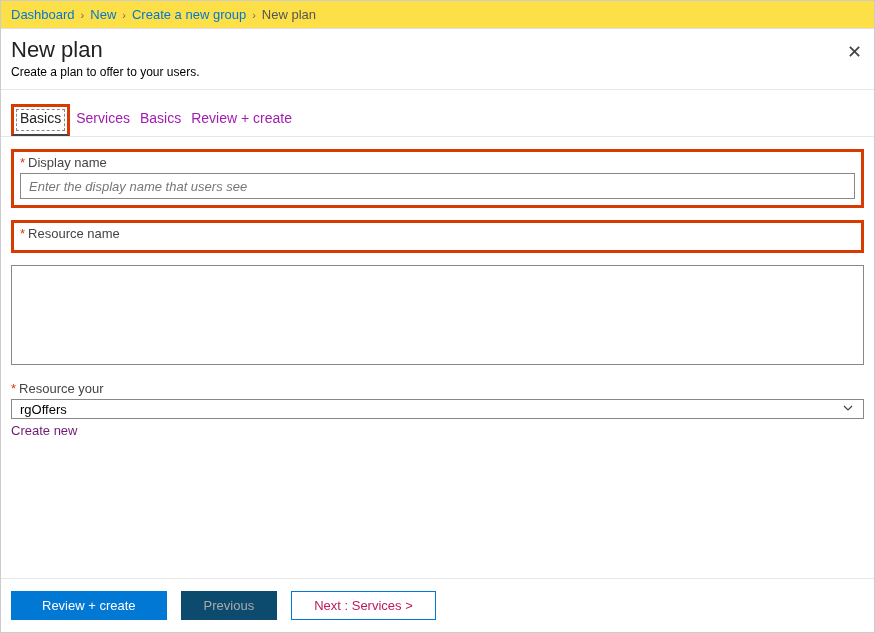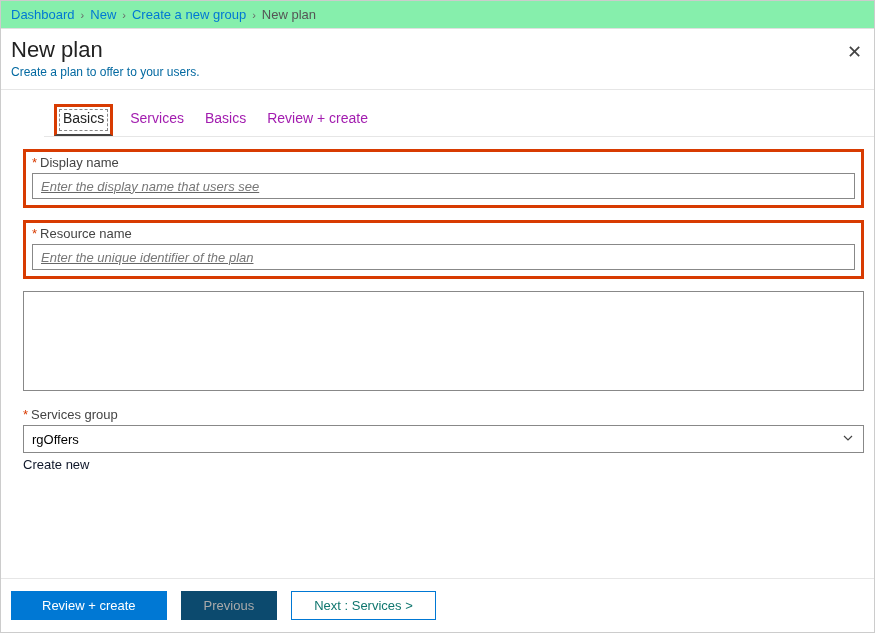--- a/index.html
+++ b/index.html
@@ -11,21 +11,21 @@
     body {
       width: 875px;
       height: 633px;
       background: #fff;
       border: 1px solid #ccc;
       display: flex;
       flex-direction: column;
       overflow: hidden;
     }
     .breadcrumb {
-      background: #86efac;
+      background: #fde047;
       padding: 6px 10px;
       font-size: 13px;
       border-bottom: 1px solid #e0e0e0;
       display: flex;
       align-items: center;
       gap: 6px;
     }
     .breadcrumb a {
       color: #0078d4;
       text-decoration: none;
@@ -41,44 +41,43 @@
       padding: 8px 10px 10px 10px;
       position: relative;
     }
     .header h1 {
       font-size: 22px;
       font-weight: 400;
       color: #222;
     }
     .header .subtitle {
       font-size: 12px;
-      color: #0369a1;
+      color: #000000;
       margin-top: 2px;
     }
     .close-btn {
       position: absolute;
       right: 12px;
       top: 12px;
       font-size: 18px;
       cursor: pointer;
       color: #444;
       background: none;
       border: none;
     }
     .divider {
       border: none;
       border-top: 1px solid #e6e6e6;
       margin: 0;
     }
     .tabs {
       display: flex;
-      gap: 13px;
+      gap: 2px;
       padding: 14px 2px 0 10px;
       border-bottom: 1px solid #e6e6e6;
-      margin-left: 43px;
     }
     .tab {
       color: #a21caf;
       font-size: 14px;
       padding: 6px 4px 8px 4px;
       cursor: pointer;
       border-bottom: 2px solid transparent;
     }
     .tab.active {
       color: #222;
@@ -91,21 +90,20 @@
       outline-offset: -6px;
     }
     .content {
       flex: 1;
       padding: 12px 10px;
       overflow: auto;
       position: relative;
     }
     .field-wrap {
       margin-bottom: 12px;
-      margin-left: 12px;
     }
     .field-wrap.highlighted {
       border: 3px solid #d83b01;
       padding: 3px 6px 6px 6px;
     }
     .field-label {
       font-size: 13px;
       color: #444;
       margin-bottom: 3px;
       display: block;
@@ -115,21 +113,20 @@
       margin-right: 3px;
     }
     .text-input {
       width: 100%;
       padding: 4px 8px;
       font-size: 13px;
       border: 1px solid #888;
       font-style: italic;
       color: #666;
       height: 26px;
-      text-decoration: underline;
     }
     .text-input::placeholder {
       font-style: italic;
       color: #777;
     }
     .textarea {
       width: 100%;
       height: 100px;
       border: 1px solid #888;
       padding: 6px;
@@ -138,33 +135,33 @@
     }
     .select-wrap {
       position: relative;
       width: 100%;
     }
     .select-input {
       width: 100%;
       padding: 4px 8px;
       font-size: 13px;
       border: 1px solid #888;
-      height: 28px;
+      height: 20px;
       appearance: none;
       background: #fff;
     }
     .chevron {
       position: absolute;
       right: 10px;
       top: 50%;
       transform: translateY(-50%);
       pointer-events: none;
     }
     .link {
-      color: #0f172a;
+      color: #701a75;
       font-size: 13px;
       text-decoration: none;
       display: inline-block;
       margin-top: 4px;
       cursor: pointer;
     }
     .footer {
       border-top: 1px solid #e6e6e6;
       padding: 12px 10px;
       display: flex;
@@ -181,21 +178,21 @@
       color: #fff;
       padding: 6px 30px;
     }
     .btn-disabled {
       background: #0c4a6e;
       color: #aaa;
       cursor: default;
     }
     .btn-outline {
       background: #fff;
-      color: #0f766e;
+      color: #be185d;
       border: 1px solid #0078d4;
     }
   </style>
 </head>
 <body>
 
 <div class="breadcrumb">
   <a href="#">Dashboard</a>
   <span class="sep">›</span>
   <a href="#">New</a>
@@ -222,29 +219,28 @@
 
 <div class="content">
 
   <div class="field-wrap highlighted">
     <label class="field-label"><span class="req">*</span><span>Display name</span></label>
     <input type="text" class="text-input" placeholder="Enter the display name that users see" style="">
   </div>
 
   <div class="field-wrap highlighted">
     <label class="field-label"><span class="req">*</span><span>Resource name</span></label>
-    <input type="text" class="text-input" placeholder="Enter the unique identifier of the plan" style="">
   </div>
 
   <div class="field-wrap">
     <textarea class="textarea" style=""></textarea>
   </div>
 
   <div class="field-wrap">
-    <label class="field-label"><span class="req">*</span><span>Services group</span></label>
+    <label class="field-label"><span class="req">*</span><span>Resource your</span></label>
     <div class="select-wrap">
       <input type="text" class="select-input" readonly="" value="rgOffers" style="">
       <span class="chevron">
         <svg width="12" height="12" viewBox="0 0 12 12">
             <path d="M2 4 L6 8 L10 4" stroke="#444" stroke-width="1.2" fill="none"></path>
           </svg>
       </span>
     </div>
     <a class="link">Create new</a>
   </div>

